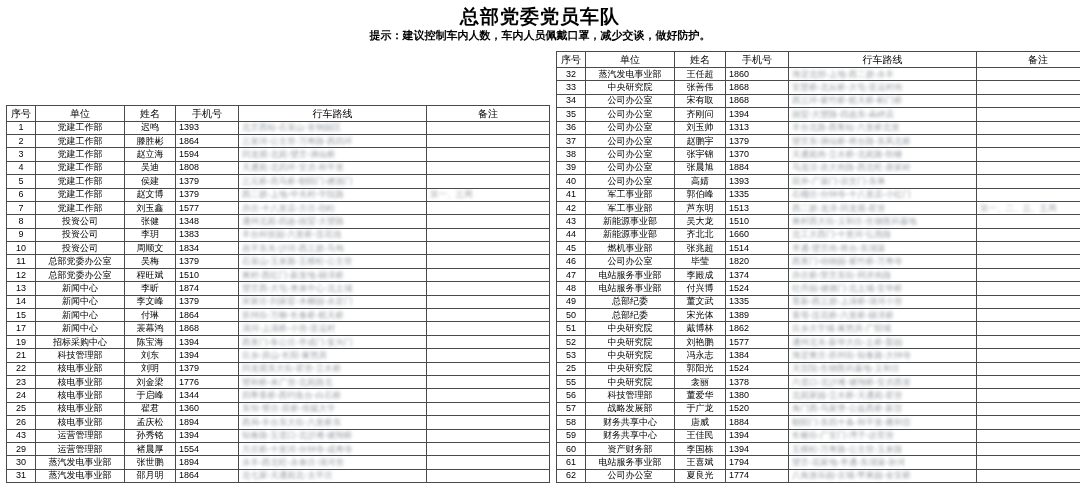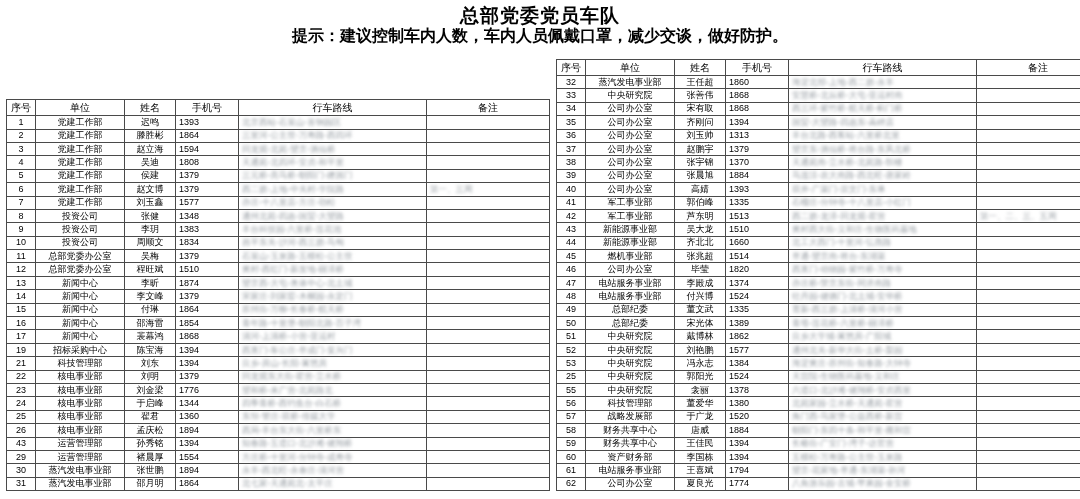--- a/index.html
+++ b/index.html
@@ -6,39 +6,39 @@
   body{
     width:1080px;height:499px;
     background:#ffffff;
     font-family:"Liberation Sans","DejaVu Sans",sans-serif;
     color:#000;
     overflow:hidden;
   }
   .page{position:relative;width:1080px;height:499px;box-sizing:border-box;padding:4px 6px 0 6px;}
   .title{
     text-align:center;
-    font-family:Liberation Mono, monospace;
+    font-family:Liberation Sans, sans-serif;
     font-weight:bold;
     font-size:19px;
     letter-spacing:1px;
     line-height:22px;
     margin:2px 0 0 0;
   }
   .subtitle{
     text-align:center;
     font-size:10px;
     line-height:13px;
     margin-bottom:1px;
   }
   .notice{
     text-align:center;
-    font-size:16px;
+    font-size:11px;
     font-weight:bold;
     line-height:15px;
-    margin-bottom:16px;
+    margin-bottom:8px;
   }
   .tables{
     display:flex;
     gap:6px;
     align-items:flex-end;
   }
   table{
     border-collapse:collapse;
     table-layout:fixed;
     width:533px;
@@ -397,40 +397,20 @@
             </td>
             <td class="route">
               <span class="cellwrap blur">苏州街-万柳-长春桥-航天桥</span>
             </td>
             <td class="note">
               <span class="cellwrap blur"></span>
             </td>
           </tr>
           <tr>
             <td class="idx">
-              <span class="cellwrap">16</span>
-            </td>
-            <td class="unit">
-              <span class="cellwrap">新闻中心</span>
-            </td>
-            <td class="name">
-              <span class="cellwrap">邵海雷</span>
-            </td>
-            <td class="phone">
-              <span class="cellwrap">1854</span>
-            </td>
-            <td class="route">
-              <span class="cellwrap blur">青年路-十里堡-朝阳北路-百子湾</span>
-            </td>
-            <td class="note">
-              <span class="cellwrap blur"></span>
-            </td>
-          </tr>
-          <tr>
-            <td class="idx">
               <span class="cellwrap">17</span>
             </td>
             <td class="unit">
               <span class="cellwrap">新闻中心</span>
             </td>
             <td class="name">
               <span class="cellwrap">裴幕鸿</span>
             </td>
             <td class="phone">
               <span class="cellwrap">1868</span>

